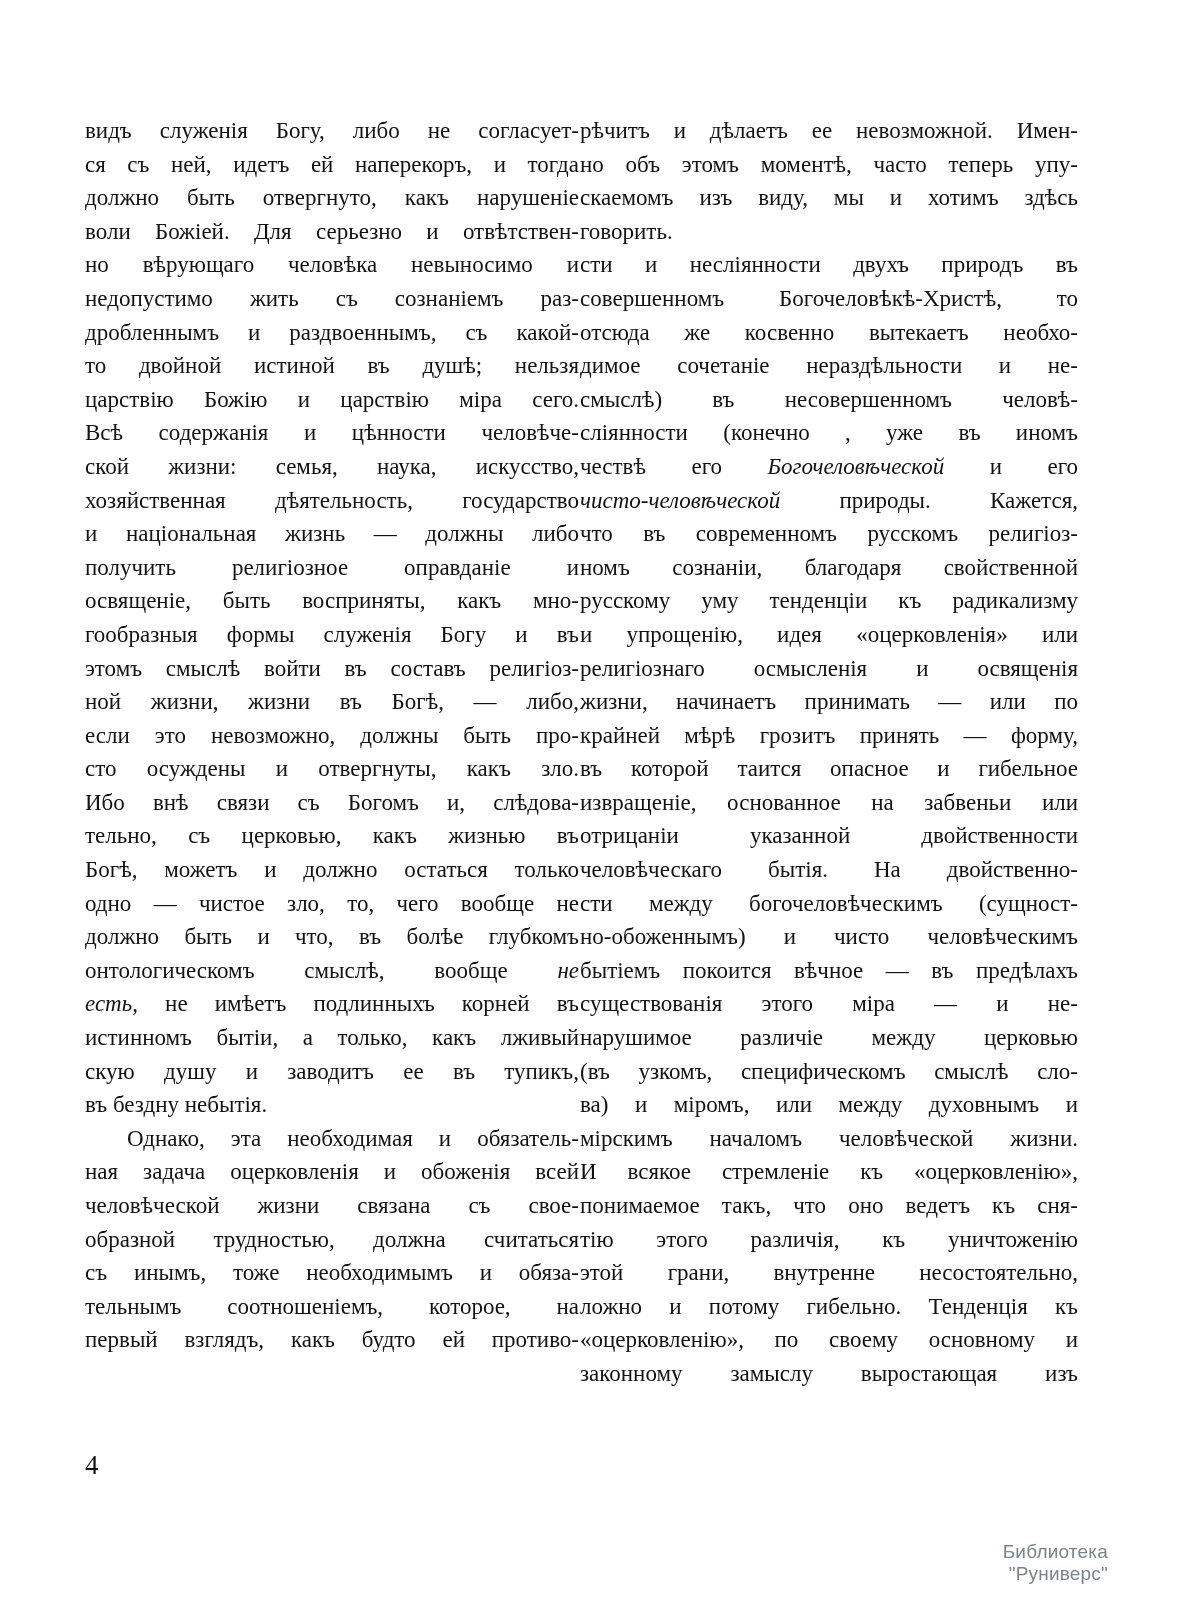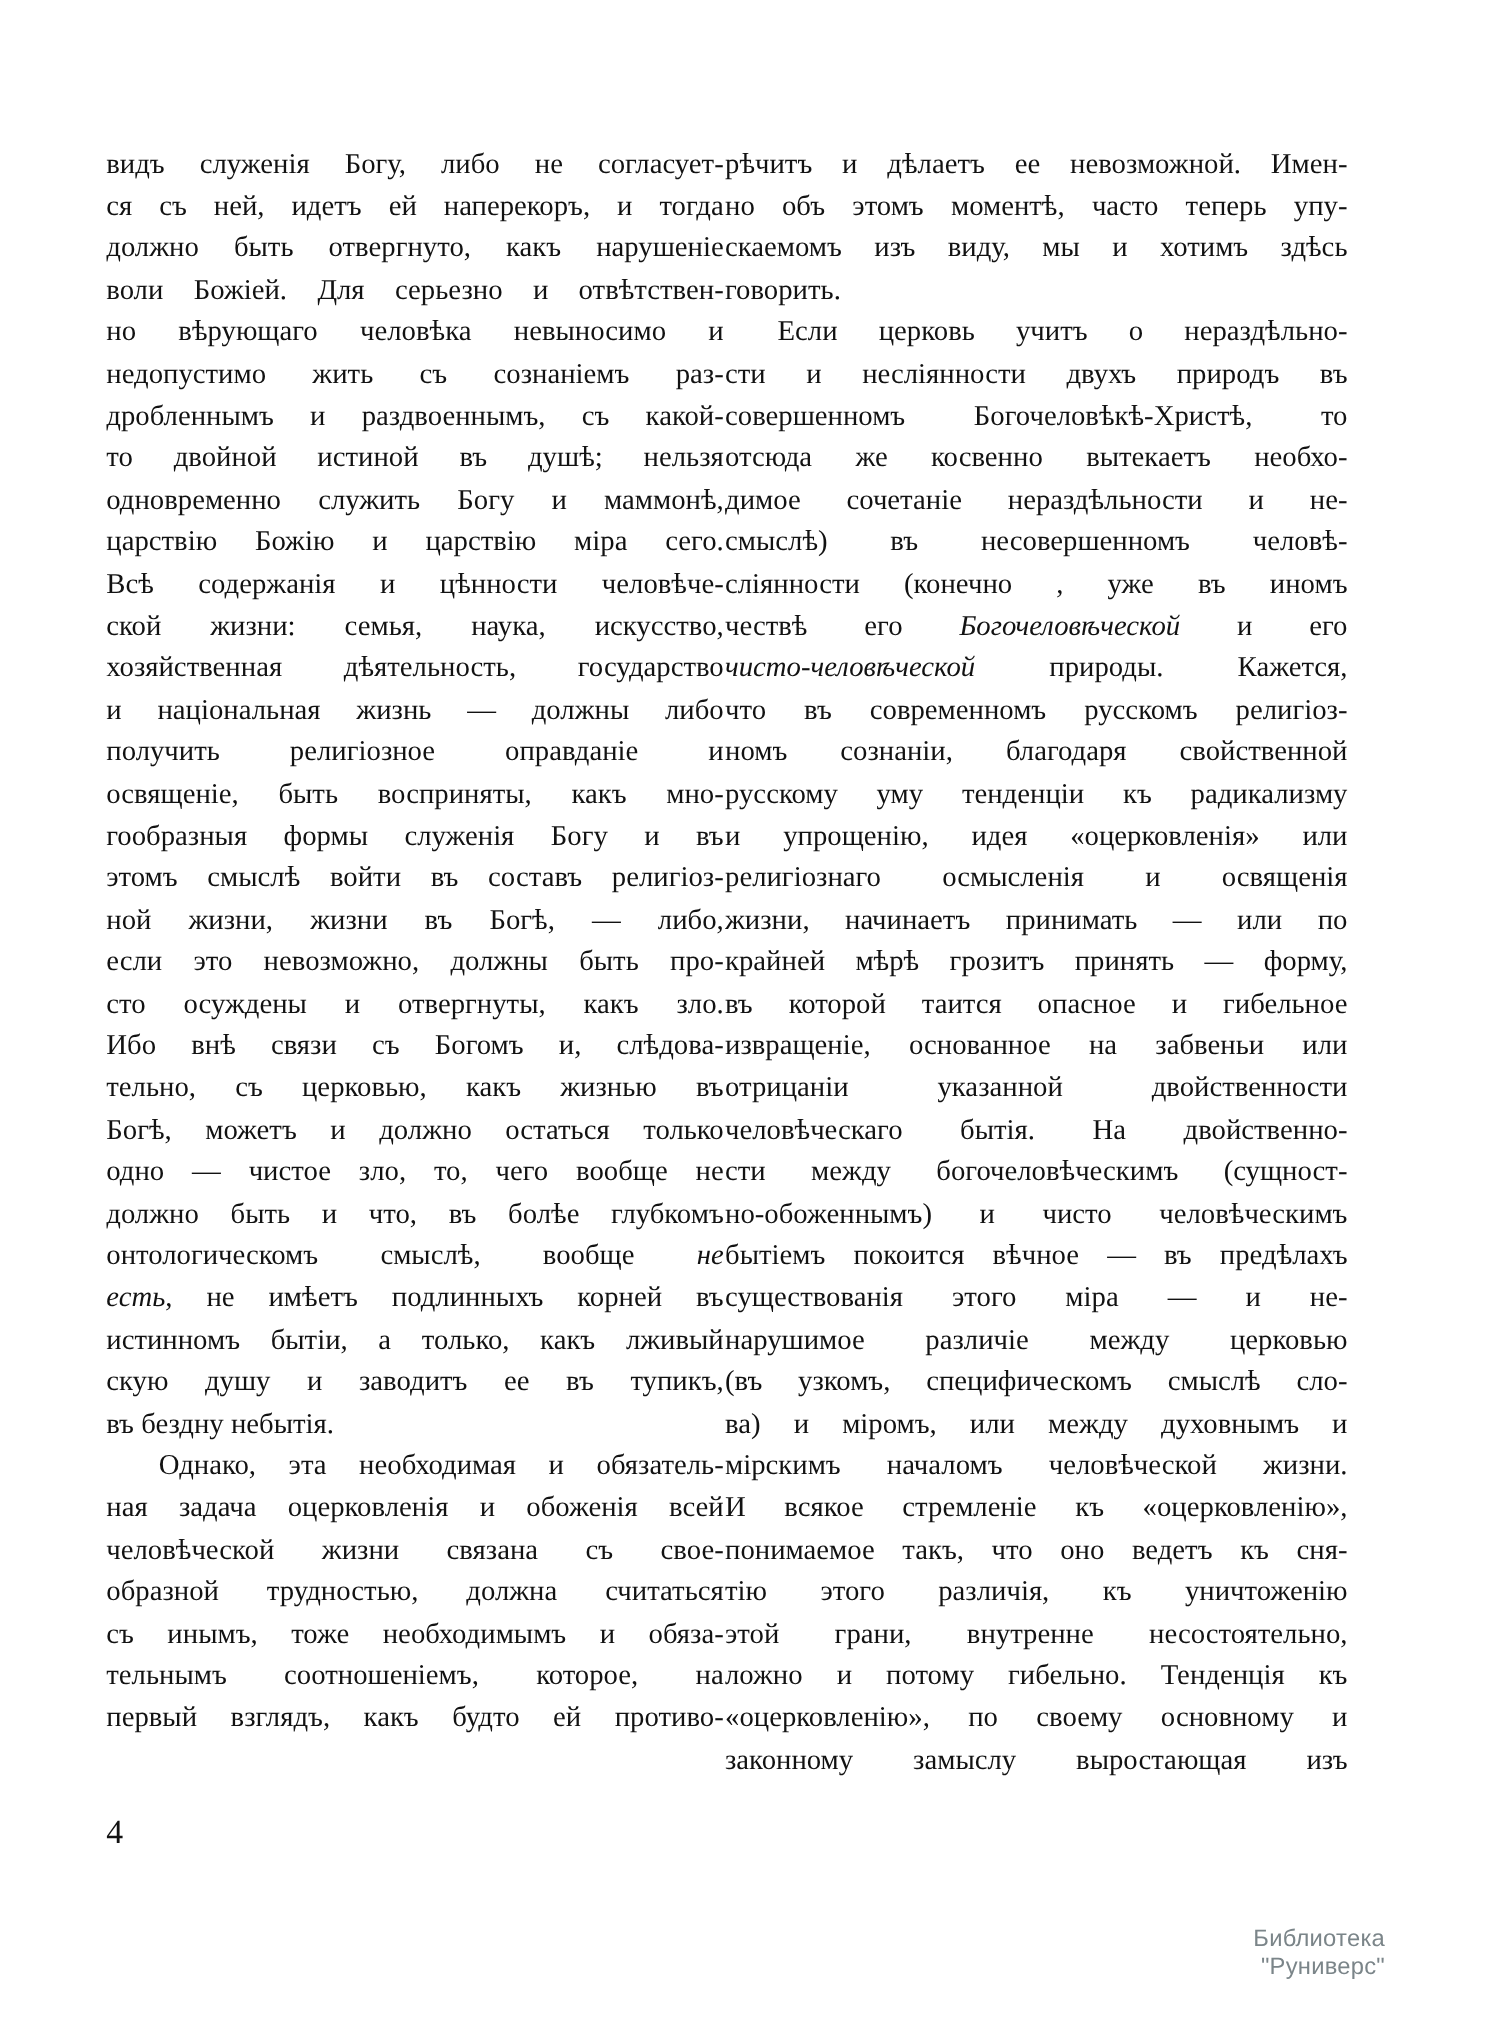--- a/index.html
+++ b/index.html
@@ -48,21 +48,20 @@
 <div class="page">
   <div class="col col-left">
       <div class="line">видъ служенія Богу, либо не согласует-</div>
       <div class="line">ся съ ней, идетъ ей наперекоръ, и тогда</div>
       <div class="line">должно быть отвергнуто, какъ нарушеніе</div>
       <div class="line">воли Божіей. Для серьезно и отвѣтствен-</div>
       <div class="line">но вѣрующаго человѣка невыносимо и</div>
       <div class="line">недопустимо жить съ сознаніемъ раз-</div>
       <div class="line">дробленнымъ и раздвоеннымъ, съ какой-</div>
       <div class="line">то двойной истиной въ душѣ; нельзя</div>
-      <div class="line">одновременно служить Богу и маммонѣ,</div>
       <div class="line">царствію Божію и царствію міра сего.</div>
       <div class="line">Всѣ содержанія и цѣнности человѣче-</div>
       <div class="line">ской жизни: семья, наука, искусство,</div>
       <div class="line">хозяйственная дѣятельность, государство</div>
       <div class="line">и національная жизнь — должны либо</div>
       <div class="line">получить религіозное оправданіе и</div>
       <div class="line">освященіе, быть восприняты, какъ мно-</div>
       <div class="line">гообразныя формы служенія Богу и въ</div>
       <div class="line">этомъ смыслѣ войти въ составъ религіоз-</div>
       <div class="line">ной жизни, жизни въ Богѣ, — либо,</div>
@@ -84,21 +83,20 @@
       <div class="line">образной трудностью, должна считаться</div>
       <div class="line">съ инымъ, тоже необходимымъ и обяза-</div>
       <div class="line">тельнымъ соотношеніемъ, которое, на</div>
       <div class="line">первый взглядъ, какъ будто ей противо-</div>
     </div>
   <div class="col col-right">
       <div class="line">рѣчитъ и дѣлаетъ ее невозможной. Имен-</div>
       <div class="line">но объ этомъ моментѣ, часто теперь упу-</div>
       <div class="line">скаемомъ изъ виду, мы и хотимъ здѣсь</div>
       <div class="line end">говорить.</div>
-      <div class="line ind">Если церковь учитъ о нераздѣльно-</div>
       <div class="line">сти и несліянности двухъ природъ въ</div>
       <div class="line">совершенномъ Богочеловѣкѣ-Христѣ, то</div>
       <div class="line">отсюда же косвенно вытекаетъ необхо-</div>
       <div class="line">димое сочетаніе нераздѣльности и не-</div>
       <div class="line">смыслѣ) въ несовершенномъ человѣ-</div>
       <div class="line">сліянности (конечно , уже въ иномъ</div>
       <div class="line">чествѣ его <i>Богочеловѣческой</i> и его</div>
       <div class="line"><i>чисто-человѣческой</i> природы. Кажется,</div>
       <div class="line">что въ современномъ русскомъ религіоз-</div>
       <div class="line">номъ сознаніи, благодаря свойственной</div>

